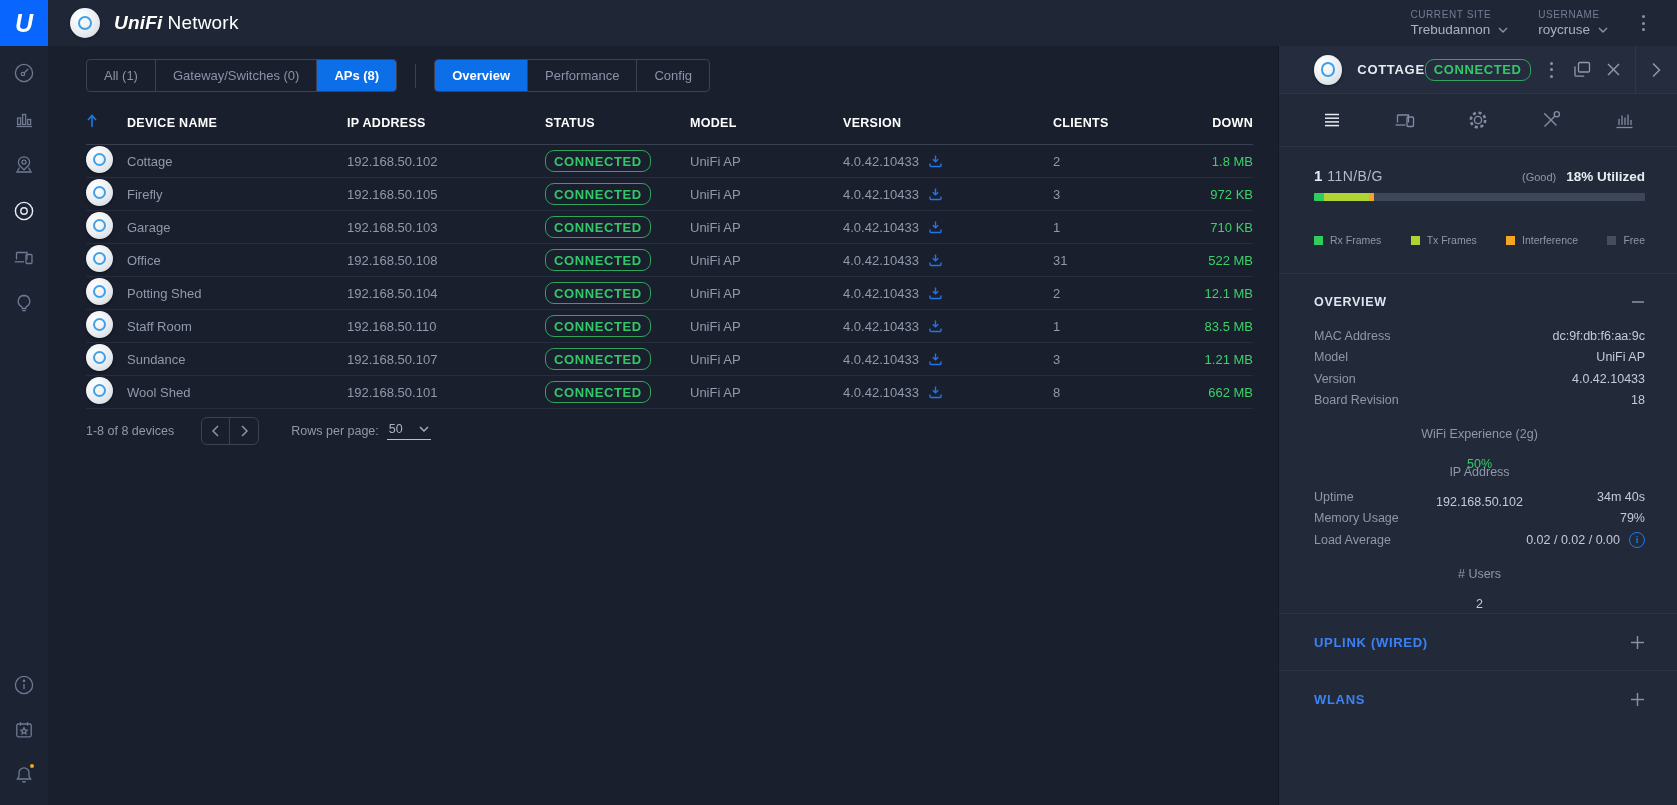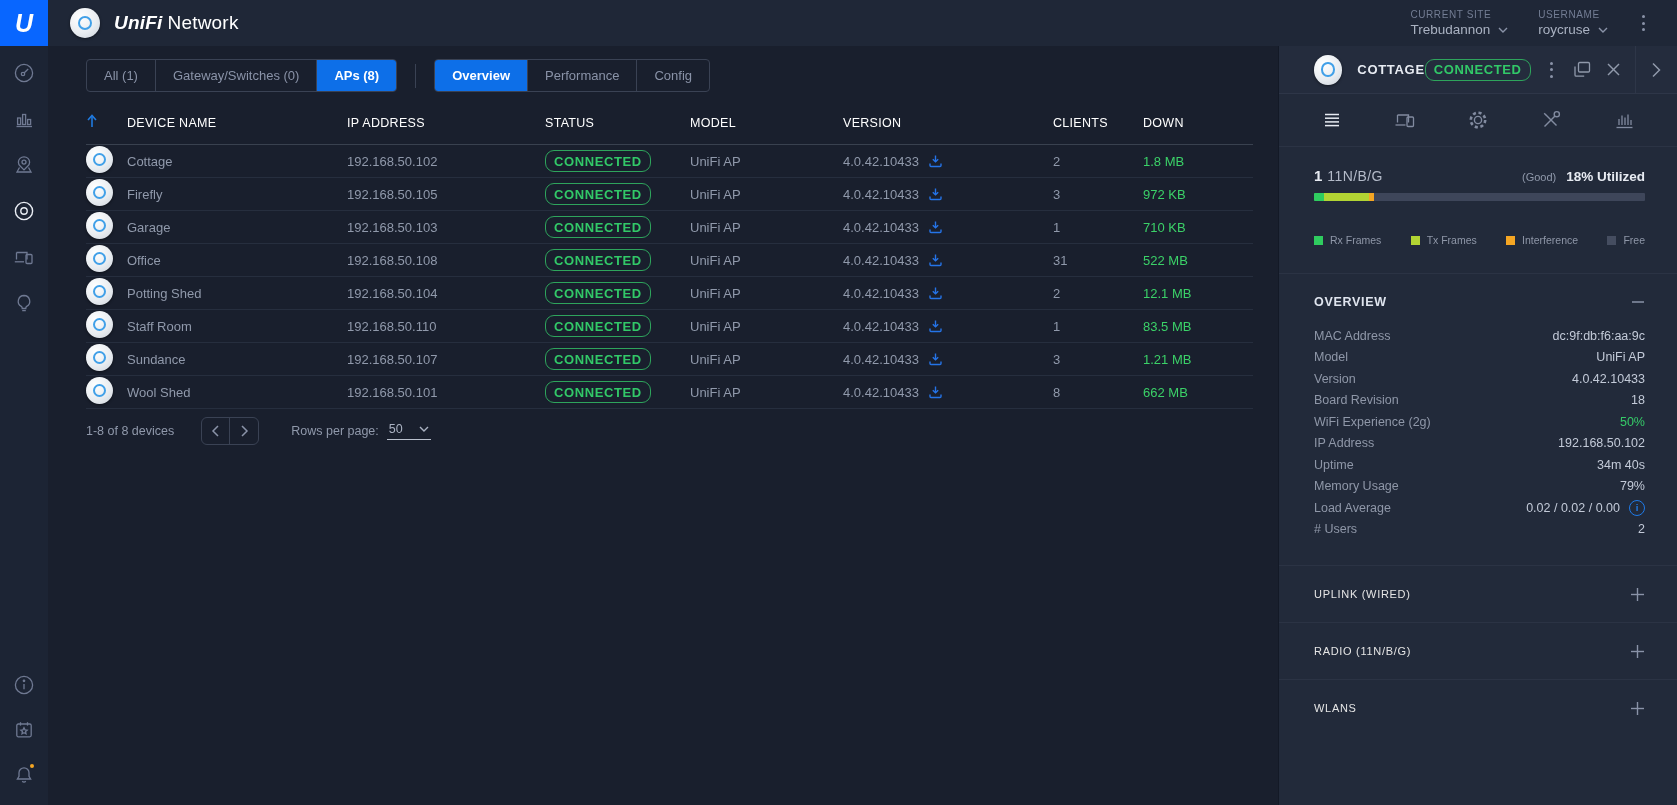--- a/index.html
+++ b/index.html
@@ -43,24 +43,24 @@
   .tabs-row { display:flex; align-items:center; gap:18px; }
   .tab-group { display:flex; border:1px solid #3a4254; border-radius:4px; overflow:hidden; }
   .tab { height:31px; padding:0 17px; display:flex; align-items:center; font-size:13px; color:#8a93a8; border-right:1px solid #3a4254; cursor:pointer; white-space:nowrap; }
   .tab:last-child { border-right:none; }
   .tab.active { background:#0d6fe8; color:#fff; font-weight:700; }
   .tabs-divider { width:1px; height:24px; background:#3a4254; }
 
   
   table.devices { width:1167px; border-collapse:collapse; table-layout:fixed; margin-top:9px; }
   thead tr { border-bottom:1px solid #39414f; }
-  th { text-align:left; font-size:12.5px; font-weight:400; color:#ffffff; letter-spacing:.3px; padding:13px 0; }
+  th { text-align:left; font-size:12.5px; font-weight:700; color:#ffffff; letter-spacing:.3px; padding:13px 0; }
   tbody tr { border-bottom:1px solid #262e3e; height:33px; cursor:pointer; }
   td { font-size:13px; color:#9099ab; padding:0; vertical-align:middle; }
-  th.c-down, td.c-down { }
+  th.c-down, td.c-down { text-align:right; }
   td.c-down { color:#3bd168; }
   td .ap-dot { width:27px; height:27px; }
   .badge { font-size:13px; font-weight:700; letter-spacing:.6px; color:#32c868; border:1px solid #2ea45c; border-radius:9px; padding:2.5px 8px; display:inline-block; }
   .ver-cell { display:flex; align-items:center; gap:9px; }
   .up-icon { width:15px; height:14px; color:#2574e8; cursor:pointer; }
   .sort-arrow { width:12px; height:14px; color:#1f7ae0; }
 
   
   .pager { width:1167px; display:flex; align-items:center; margin-top:8px; font-size:12.5px; color:#9099ab; }
   .pager-btns { display:flex; border:1px solid #3a4254; border-radius:6px; margin-left:27px; overflow:hidden; }
@@ -98,30 +98,30 @@
   .legend-item { display:flex; align-items:center; gap:7px; }
   .swatch { width:9px; height:9px; display:inline-block; }
   .legend-label { font-size:10.5px; color:#8f97a8; }
 
   .overview { padding:0 32px 0 35px; }
   .sec-head { display:flex; align-items:center; justify-content:space-between; margin-top:21px; }
   .sec-title { font-size:12.5px; font-weight:700; letter-spacing:.7px; color:#dfe4ee; }
   .collapse-ic { color:#8a93a8; cursor:pointer; width:14px; }
   .kv-rows { margin-top:16px; }
   .kv { display:flex; justify-content:space-between; align-items:center; height:21.5px; font-size:12.5px;gap:16px; }
-  .kv.gap { margin-top:0; }
+  .kv.gap { margin-top:16px;flex-direction:column; }
   .kv-label { color:#8f97a8; }
   .kv-value-wrap { display:flex; align-items:center; }
   .kv-value { color:#c3cad8; }
   .kv-value.green { color:#35cb68; }
   .info-ic { width:16px; height:16px; border:1.5px solid #1f7ae8; border-radius:50%; color:#1f7ae8; font-size:9.5px; font-weight:700; display:inline-flex; align-items:center; justify-content:center; margin-left:9px; cursor:pointer; }
 
   .panel-sections { margin-top:25px; }
   .psec { height:57px; border-top:1px solid #2b3344; display:flex; align-items:center; justify-content:space-between; padding:0 32px 0 35px; cursor:pointer; }
-  .psec-label { font-size:11px; font-weight:400; letter-spacing:.7px; color:#e5e5e5; }
+  .psec-label { font-size:13px; font-weight:700; letter-spacing:.7px; color:#3b82f6; }
   .plus-ic { color:#8a93a8; width:15px; height:15px; }
 </style>
 </head>
 <body>
 
 <div class="app">
 
   <aside class="rail">
     <div class="rail-logo">
         <span>U</span>
@@ -667,27 +667,20 @@
         <div class="panel-sections">
 
             <div class="psec">
               <span class="psec-label">UPLINK (WIRED)</span>
               <svg class="plus-ic" viewBox="0 0 15 15" stroke="currentColor" stroke-width="1.4" fill="none">
                 <line x1="7.5" y1="1" x2="7.5" y2="14"></line>
                 <line x1="1" y1="7.5" x2="14" y2="7.5"></line>
               </svg>
             </div>
 
-            <div class="psec">
-              <span class="psec-label">RADIO (11N/B/G)</span>
-              <svg class="plus-ic" viewBox="0 0 15 15" stroke="currentColor" stroke-width="1.4" fill="none">
-                <line x1="7.5" y1="1" x2="7.5" y2="14"></line>
-                <line x1="1" y1="7.5" x2="14" y2="7.5"></line>
-              </svg>
-            </div>
 
             <div class="psec">
               <span class="psec-label">WLANS</span>
               <svg class="plus-ic" viewBox="0 0 15 15" stroke="currentColor" stroke-width="1.4" fill="none">
                 <line x1="7.5" y1="1" x2="7.5" y2="14"></line>
                 <line x1="1" y1="7.5" x2="14" y2="7.5"></line>
               </svg>
             </div>
           </div>
       </aside>

